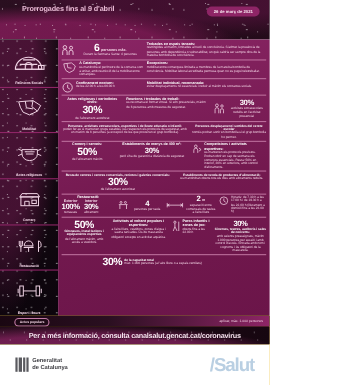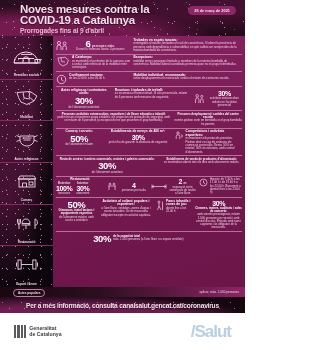--- a/index.html
+++ b/index.html
@@ -171,24 +171,20 @@
   .salut{ font-size:17px; font-weight:bold; color:#dfe9f2; letter-spacing:-1px; }
   .salut span{ color:#b9cfe2; }
 </style>
 </head>
 <body>
 
 <div class="header">
   <div class="header-wash"></div>
   <div class="header-noise"></div>
   <div class="header-inner">
-    <div class="title">
-      <span>Noves mesures contra la</span>
-      <span class="l2">COVID-19 a Catalunya</span>
-    </div>
     <div class="subtitle">Prorrogades fins al 9 d'abril</div>
   </div>
   <div class="date-badge">26 de març de 2021</div>
 </div>
 
 <div class="board">
 
   <div class="sidebar">
     <div class="sidebar-bg"></div>
     <div class="sidebar-noise"></div>

